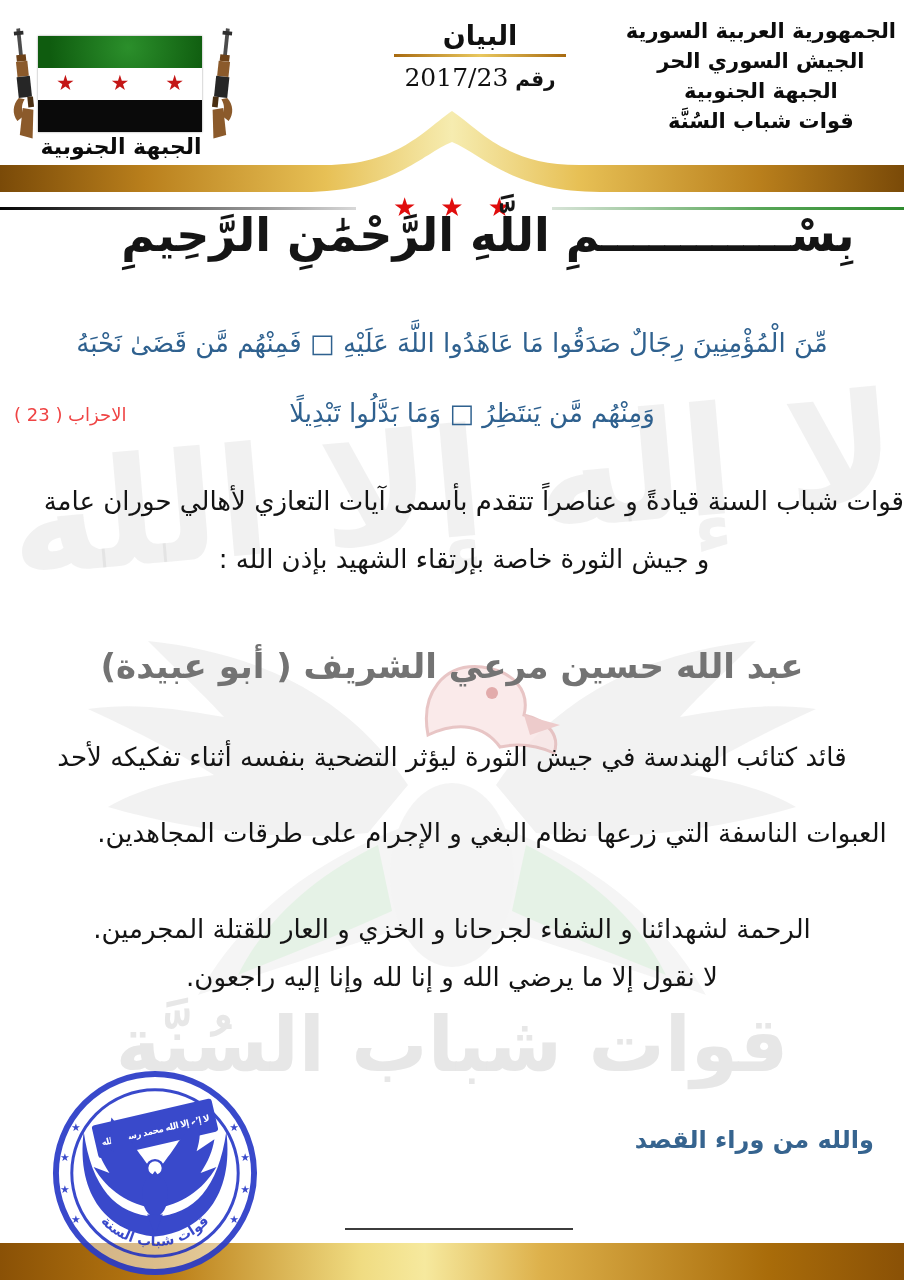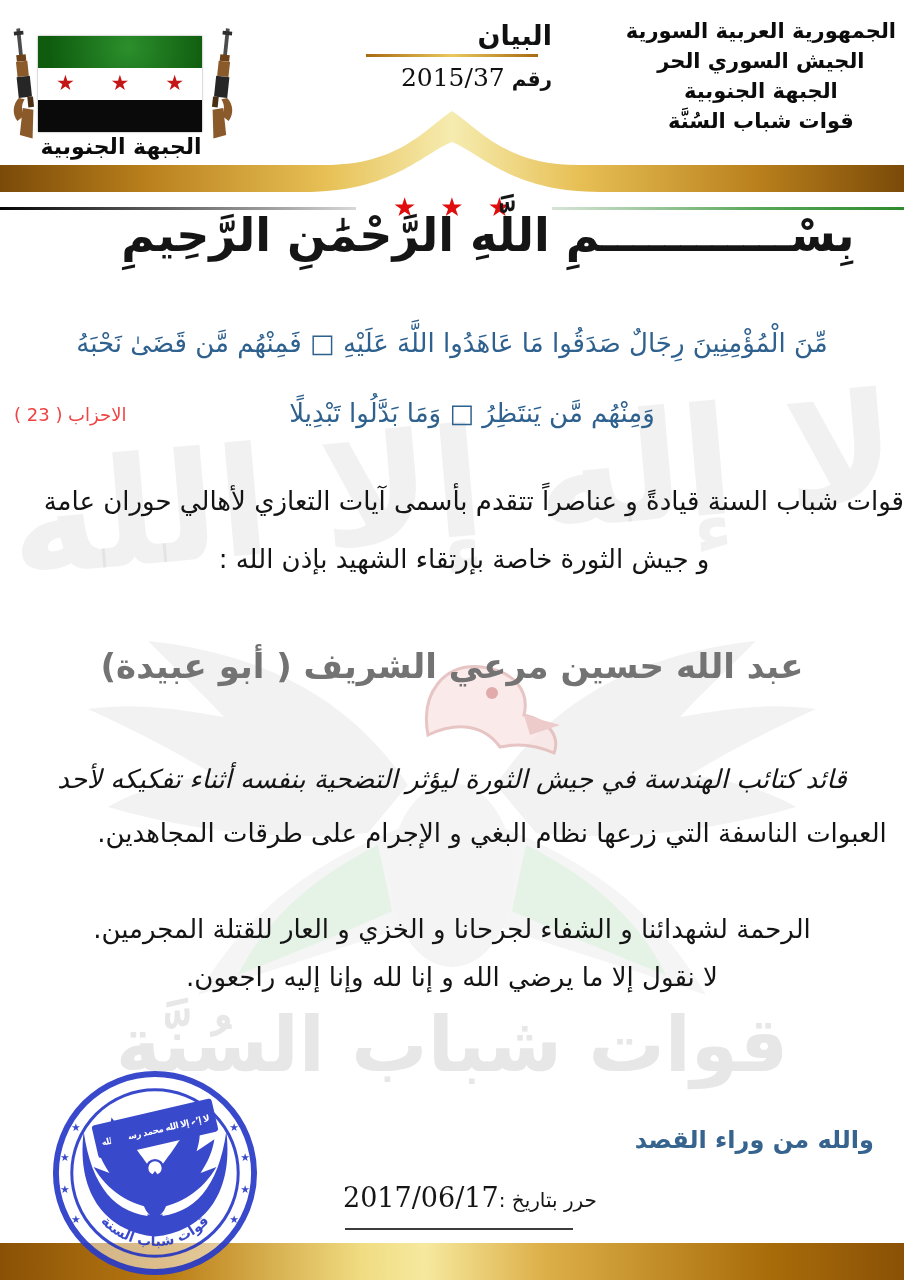--- a/index.html
+++ b/index.html
@@ -5,21 +5,21 @@
   html,body{margin:0;padding:0;background:#fff;}
   .page{position:relative;width:904px;height:1280px;background:#ffffff;overflow:hidden;
         font-family:"DejaVu Sans",sans-serif;}
   .abs{position:absolute;}
   .rtl{direction:rtl;unicode-bidi:embed;}
   .center{text-align:center;width:904px;left:0;white-space:nowrap;}
 
   
   .org-block{top:16px;right:8px;text-align:center;font-weight:bold;font-size:21px;
              line-height:30px;color:#0c0c0c;z-index:2;margin-left:48px;}
-  .stmt-block{top:20px;left:352px;width:200px;text-align:right;z-index:2;}
+  .stmt-block{top:20px;left:380px;width:200px;text-align:center;z-index:2;}
   .stmt-title{font-size:27px;font-weight:bold;color:#111;}
   .stmt-underline{width:172px;height:3px;margin:3px auto 6px auto;
                   background:linear-gradient(90deg,#a86a10,#e9c85f,#a86a10);}
   .stmt-number{font-size:20px;font-weight:bold;color:#111;}
   .stmt-number .num{font-family:"DejaVu Serif","Liberation Serif",serif;font-size:25px;font-weight:normal;}
 
   
   .flag-block{top:28px;left:8px;width:228px;height:135px;z-index:2;}
   .flag{position:absolute;left:30px;top:8px;width:164px;height:96px;box-shadow:0 0 2px rgba(0,0,0,.4);}
   .flag .band{position:absolute;left:0;width:100%;height:33.4%;}
@@ -45,21 +45,21 @@
   
   .basmala{top:208px;font-size:46px;font-weight:bold;color:#151515;z-index:2;margin-left:36px;}
   .verse{font-size:26px;color:#2f618f;z-index:2;}
   .verse1{top:328px;} .verse2{top:398px;padding-left:20px;}
   .verse-ref{top:404px;left:14px;font-size:18px;color:#ef4444;z-index:2;}
 
   
   .bodyline{font-size:26px;color:#141414;z-index:2;}
   .p1a{top:486px;text-align:right;} .p1b{top:544px;margin-left:12px;}
   .name{top:646px;font-size:34px;font-weight:bold;color:#737373;z-index:2;}
-  .p2a{top:764px;font-style:italic;} .p2b{top:818px;padding-left:40px;}
+  .p2a{top:742px;} .p2b{top:818px;padding-left:40px;}
   .p3a{top:914px;} .p3b{top:962px;}
 
   
   .wm-callig{top:398px;left:0;width:904px;height:310px;overflow:hidden;z-index:0;
              font-size:150px;white-space:nowrap;color:rgba(120,120,120,0.10);
              transform:rotate(-5deg);font-weight:bold;}
   .wm-eagle{top:575px;left:48px;z-index:0;}
   .wm-big{top:1000px;font-size:76px;font-weight:bold;color:#e7e7e7;z-index:1;}
 
   
@@ -100,21 +100,21 @@
     <div>الجيش السوري الحر</div>
     <div>الجبهة الجنوبية</div>
     <div>قوات شباب السُنَّة</div>
   </div>
 
   <div class="abs stmt-block">
     <div class="stmt-title">البيان</div>
     <div class="stmt-underline"></div>
     <div class="stmt-number rtl">
       <span>رقم</span>
-      <span class="num" dir="ltr">2015/37</span>
+      <span class="num" dir="ltr">2017/23</span>
     </div>
   </div>
 
   <div class="abs flag-block">
     <svg class="rifle left" viewBox="0 0 36 118">
       <rect x="16" y="0" width="4" height="30" fill="#4c4c4c"></rect>
       <rect x="13" y="3" width="10" height="4" fill="#2e2e2e"></rect>
       <rect x="13" y="28" width="10" height="7" fill="#6e4218"></rect>
       <rect x="12" y="35" width="12" height="16" fill="#8b5a2b"></rect>
       <rect x="11" y="51" width="14" height="22" fill="#262626"></rect>
@@ -174,23 +174,20 @@
 
   <div class="abs center bodyline p1a rtl">قوات شباب السنة قيادةً و عناصراً تتقدم بأسمى آيات التعازي لأهالي حوران عامة</div>
   <div class="abs center bodyline p1b rtl">و جيش الثورة خاصة بإرتقاء الشهيد بإذن الله :</div>
   <div class="abs center name rtl">عبد الله حسين مرعي الشريف ( أبو عبيدة)</div>
   <div class="abs center bodyline p2a rtl">قائد كتائب الهندسة في جيش الثورة ليؤثر التضحية بنفسه أثناء تفكيكه لأحد</div>
   <div class="abs center bodyline p2b rtl">العبوات الناسفة التي زرعها نظام البغي و الإجرام على طرقات المجاهدين.</div>
   <div class="abs center bodyline p3a rtl">الرحمة لشهدائنا و الشفاء لجرحانا و الخزي و العار للقتلة المجرمين.</div>
   <div class="abs center bodyline p3b rtl">لا نقول إلا ما يرضي الله و إنا لله وإنا إليه راجعون.</div>
 
   <div class="abs tagline rtl">والله من وراء القصد</div>
-  <div class="abs date-block rtl">
-    <span>حرر بتاريخ :</span><span class="num" dir="ltr">2017/06/17</span>
-  </div>
   <div class="abs date-underline"></div>
   <div class="abs bottom-band"></div>
 
   <svg class="abs stamp" viewBox="0 0 212 212">
     <defs>
       <path id="stamparc" d="M36.5,131 A74,74 0 0 0 175.5,131" fill="none"></path>
     </defs>
     <circle cx="106" cy="106" r="100" fill="rgba(255,255,255,0.55)" stroke="#2b3cc8" stroke-width="6"></circle>
     <circle cx="106" cy="106" r="84" fill="none" stroke="#2b3cc8" stroke-width="3"></circle>
     <g fill="#2b3cc8" font-size="11" text-anchor="middle">

